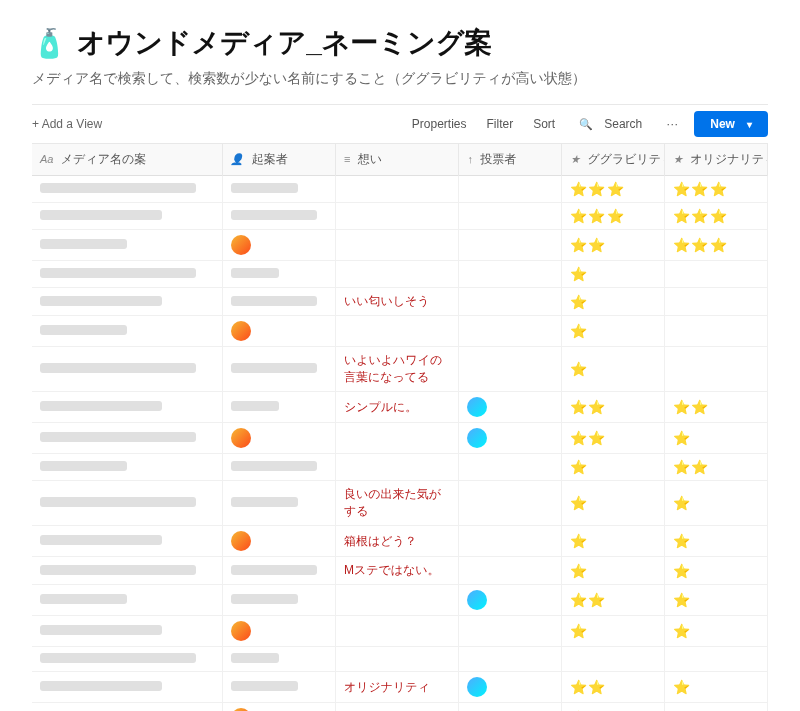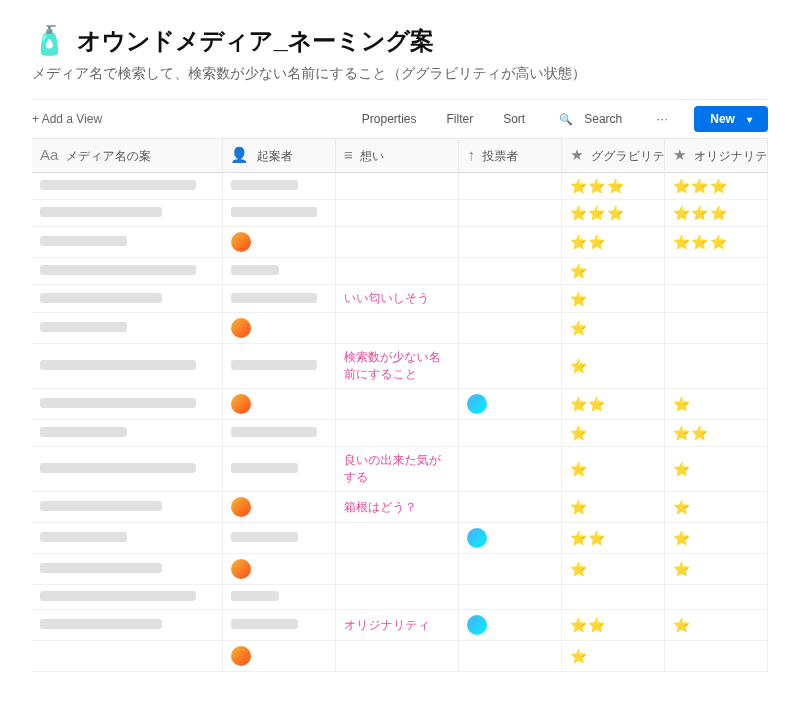--- a/index.html
+++ b/index.html
@@ -16,24 +16,23 @@
     .page-header {
       display: flex;
       align-items: center;
       gap: 10px;
       margin-bottom: 8px;
     }
     .page-icon {
       font-size: 28px;
     }
     .page-title {
-      font-size: 24px;
+      font-size: 28px;
       font-weight: 700;
       color: #111;
-      font-family: Liberation Mono, monospace;
     }
     .page-subtitle {
       font-size: 14px;
       color: #666;
       margin-bottom: 16px;
     }
     .toolbar {
       display: flex;
       align-items: center;
       justify-content: space-between;
@@ -46,21 +45,21 @@
       display: flex;
       align-items: flex-start;
       gap: 4px;
       color: #666;
       font-size: 12px;
       cursor: pointer;
     }
     .toolbar-right {
       display: flex;
       align-items: center;
-      gap: 22px;
+      gap: 12px;
       font-size: 12px;
       color: #555;
     }
     .toolbar-right span {
       cursor: pointer;
       padding: 2px 4px;
       border-radius: 3px;
     }
     .new-btn {
       background: #0073ea;
@@ -136,23 +135,23 @@
     }
     .avatar-orange {
       background: linear-gradient(135deg, #f7b733, #fc4a1a);
     }
     .avatar-blue {
       background: linear-gradient(135deg, #4facfe, #00f2fe);
     }
 
     .stars { color: #f7b731; font-size: 14px; letter-spacing: 1px; }
 
-    .thought-text { color: #ec4899; font-size: 12px; }
-
-    th .col-icon { margin-right: 4px; font-size: 15px; color: #888; }
+    .thought-text { color: #b91c1c; font-size: 12px; }
+
+    th .col-icon { margin-right: 4px; font-size: 11px; color: #888; font-style: italic; }
 
     .search-icon { font-size: 11px; }
   </style>
 </head>
 <body>
 
 <div class="page-container">
   <div class="page-header">
     <span class="page-icon">🧴</span>
     <h1 class="page-title">オウンドメディア_ネーミング案</h1>
@@ -254,31 +253,39 @@
             <td><span class="blurred-text blurred-sm"></span></td>
             <td><span class="avatar-placeholder avatar-orange"></span></td>
             <td></td>
             <td></td>
             <td class="stars">⭐</td>
             <td></td>
           </tr>
           <tr>
             <td><span class="blurred-text blurred-lg"></span></td>
             <td><span class="blurred-text blurred-lg"></span></td>
-            <td class="thought-text">検索数が少ない名前にすること</td>
-            <td></td>
-            <td class="stars">⭐</td>
-            <td></td>
-          </tr>
-          <tr>
-            <td><span class="blurred-text blurred-lg"></span></td>
-            <td><span class="avatar-placeholder avatar-orange"></span></td>
-            <td></td>
+            <td class="thought-text">いよいよハワイの言葉になってる</td>
+            <td></td>
+            <td class="stars">⭐</td>
+            <td></td>
+          </tr>
+          <tr>
+            <td><span class="blurred-text blurred-md"></span></td>
+            <td><span class="blurred-text blurred-sm"></span></td>
+            <td class="thought-text">シンプルに。</td>
             <td><span class="avatar-placeholder avatar-blue"></span></td>
             <td class="stars">⭐⭐</td>
+            <td class="stars">⭐⭐</td>
+          </tr>
+          <tr>
+            <td><span class="blurred-text blurred-lg"></span></td>
+            <td><span class="avatar-placeholder avatar-orange"></span></td>
+            <td></td>
+            <td><span class="avatar-placeholder avatar-blue"></span></td>
+            <td class="stars">⭐⭐</td>
             <td class="stars">⭐</td>
           </tr>
           <tr>
             <td><span class="blurred-text blurred-sm"></span></td>
             <td><span class="blurred-text blurred-lg"></span></td>
             <td></td>
             <td></td>
             <td class="stars">⭐</td>
             <td class="stars">⭐⭐</td>
           </tr>
@@ -287,20 +294,28 @@
             <td><span class="blurred-text blurred-md"></span></td>
             <td class="thought-text">良いの出来た気がする</td>
             <td></td>
             <td class="stars">⭐</td>
             <td class="stars">⭐</td>
           </tr>
           <tr>
             <td><span class="blurred-text blurred-md"></span></td>
             <td><span class="avatar-placeholder avatar-orange"></span></td>
             <td class="thought-text">箱根はどう？</td>
+            <td></td>
+            <td class="stars">⭐</td>
+            <td class="stars">⭐</td>
+          </tr>
+          <tr>
+            <td><span class="blurred-text blurred-lg"></span></td>
+            <td><span class="blurred-text blurred-lg"></span></td>
+            <td class="thought-text">Mステではない。</td>
             <td></td>
             <td class="stars">⭐</td>
             <td class="stars">⭐</td>
           </tr>
           <tr>
             <td><span class="blurred-text blurred-sm"></span></td>
             <td><span class="blurred-text blurred-md"></span></td>
             <td></td>
             <td><span class="avatar-placeholder avatar-blue"></span></td>
             <td class="stars">⭐⭐</td>

